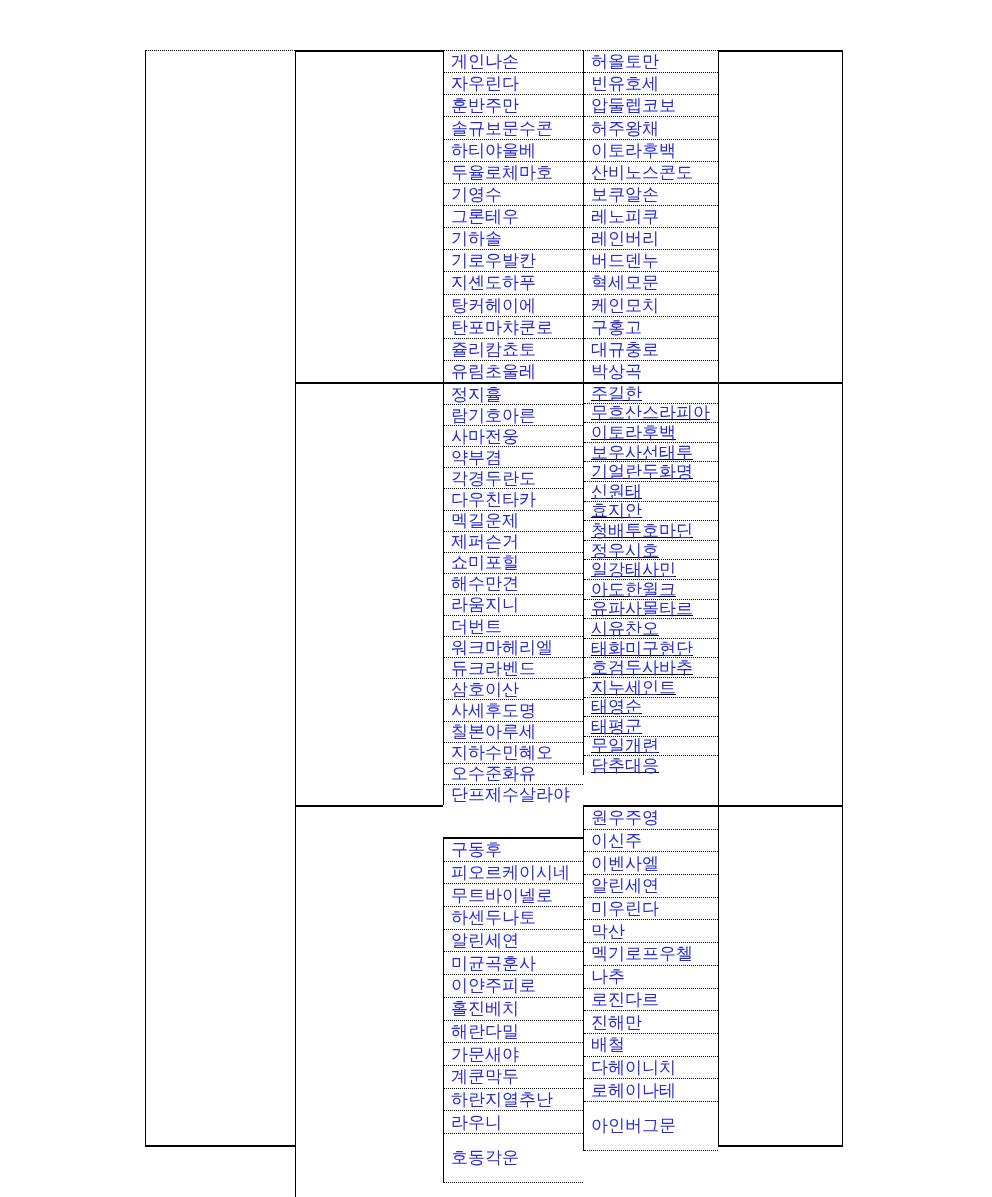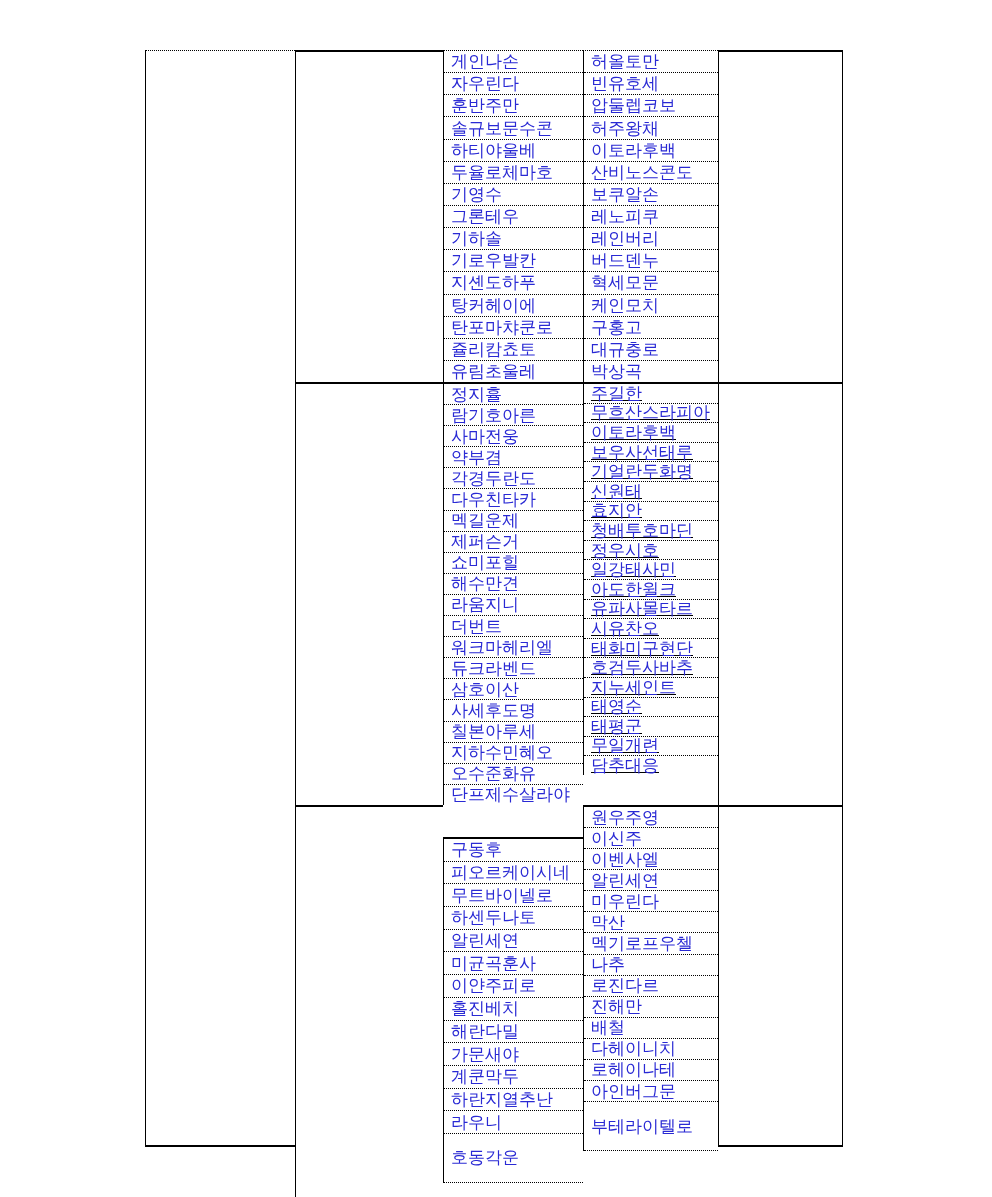--- a/index.html
+++ b/index.html
@@ -372,23 +372,20 @@
           </div>
           <div class="name-row">
             <span class="name-link">다헤이니치</span>
           </div>
           <div class="name-row">
             <span class="name-link">로헤이나테</span>
           </div>
           <div class="name-row">
             <span class="name-link">아인버그문</span>
           </div>
-          <div class="name-row">
-            <span class="name-link">부테라이텔로</span>
-          </div>
         </div>
     </div>
 
     <div class="cell c5a"></div>
     <div class="cell c5b"></div>
     <div class="cell c5c"></div>
 
   </div>
 </div>
 

